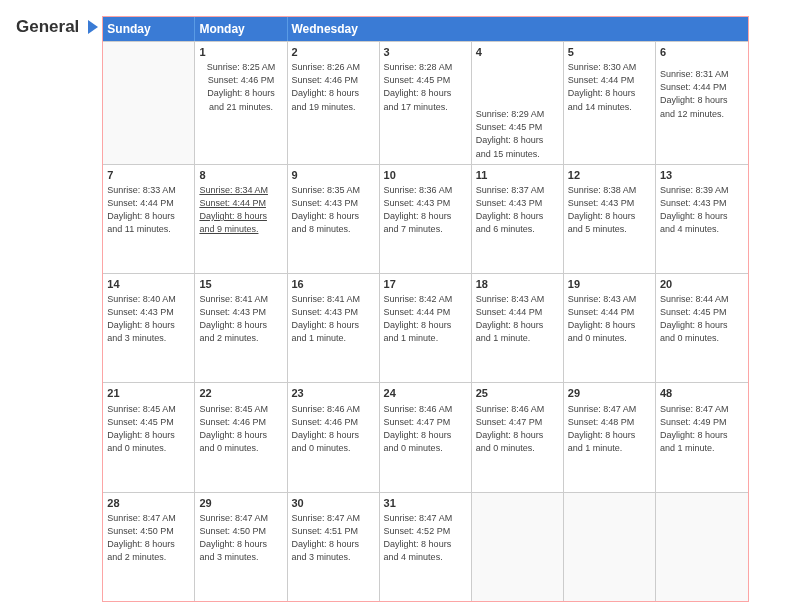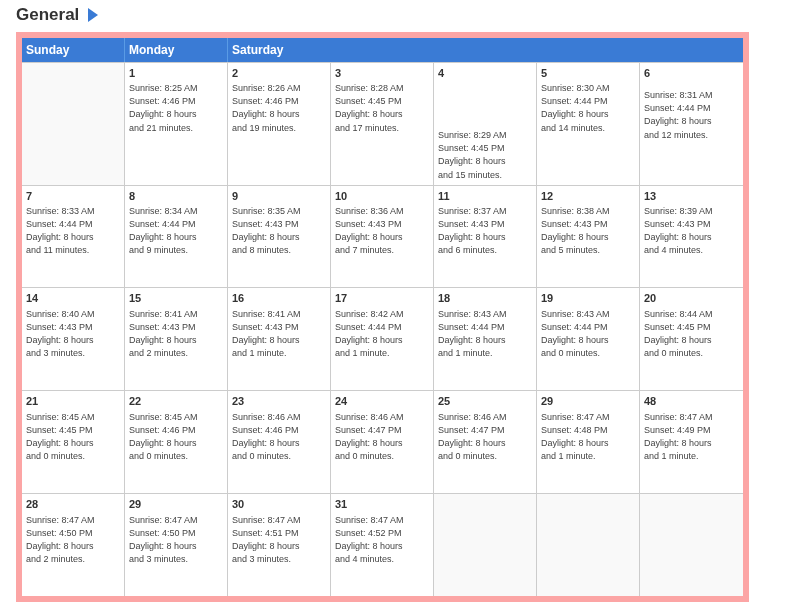--- a/index.html
+++ b/index.html
@@ -6,23 +6,22 @@
     body {
       width: 792px;
       height: 612px;
       font-family: Arial, sans-serif;
       background: #fff;
       overflow: hidden;
     }
     .container {
       width: 765px;
       height: 612px;
-      padding: 4px 16px 10px 16px;
-      display: flex;
-      flex-direction: column;
+      padding: 16px 16px 10px 16px;
+      display: flex;
     }
     .header {
       display: flex;
       justify-content: space-between;
       align-items: flex-start;
       margin-bottom: 10px;
     }
     .title-block {
       text-align: right;
     }
@@ -34,21 +33,21 @@
     }
     .location {
       font-size: 14px;
       color: #555;
       margin-top: 2px;
     }
     .calendar {
       flex: 1;
       display: flex;
       flex-direction: column;
-      border: 6px solid #fca5a5;
+      border: 1px solid #fca5a5;
     }
     .calendar-header {
       display: grid;
       grid-template-columns: repeat(7, 1fr);
       background: #3a7bd5;
     }
     .day-header {
       color: white;
       font-size: 12px;
       font-weight: bold;
@@ -117,28 +116,28 @@
     <div class="title-block">
       <div class="month-title"></div>
       <div class="location"></div>
     </div>
   </div>
 
   <div class="calendar">
     <div class="calendar-header">
     <div class="day-header">Sunday</div>
         <div class="day-header">Monday</div>
-        <div class="day-header">Saturday</div>
+        <div class="day-header">Wednesday</div>
       </div>
     <div class="calendar-body">
     <div class="week-row">
           <div class="day-cell empty"></div>
           <div class="day-cell">
             <span class="day-num">1</span>
-            <div class="day-info" style="white-space: pre-line;">Sunrise: 8:25 AM
+            <div class="day-info" style="white-space: pre-line; text-align: center;">Sunrise: 8:25 AM
 Sunset: 4:46 PM
 Daylight: 8 hours
 and 21 minutes.</div>
           </div>
           <div class="day-cell">
             <span class="day-num">2</span>
             <div class="day-info" style="white-space: pre-line;">Sunrise: 8:26 AM
 Sunset: 4:46 PM
 Daylight: 8 hours
 and 19 minutes.</div>
@@ -175,21 +174,21 @@
         <div class="week-row">
           <div class="day-cell">
             <span class="day-num">7</span>
             <div class="day-info" style="white-space: pre-line;">Sunrise: 8:33 AM
 Sunset: 4:44 PM
 Daylight: 8 hours
 and 11 minutes.</div>
           </div>
           <div class="day-cell">
             <span class="day-num">8</span>
-            <div class="day-info" style="white-space: pre-line;">Sunrise: 8:34 AM
+            <div class="day-info" style="white-space: pre-line; text-decoration: underline;">Sunrise: 8:34 AM
 Sunset: 4:44 PM
 Daylight: 8 hours
 and 9 minutes.</div>
           </div>
           <div class="day-cell">
             <span class="day-num">9</span>
             <div class="day-info" style="white-space: pre-line;">Sunrise: 8:35 AM
 Sunset: 4:43 PM
 Daylight: 8 hours
 and 8 minutes.</div>

